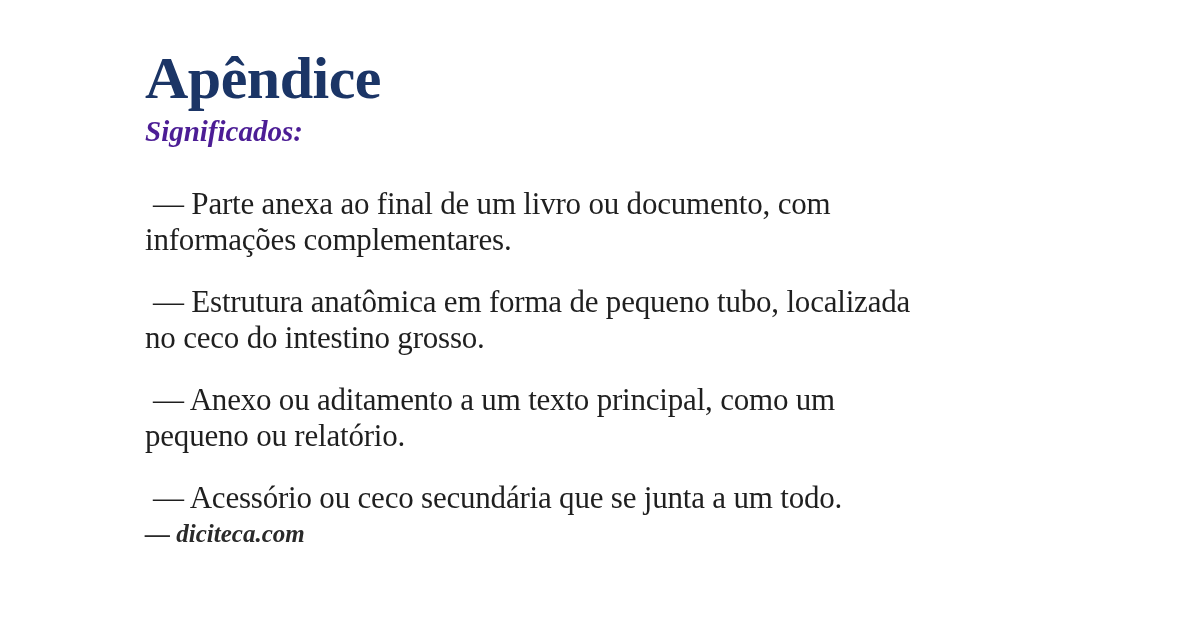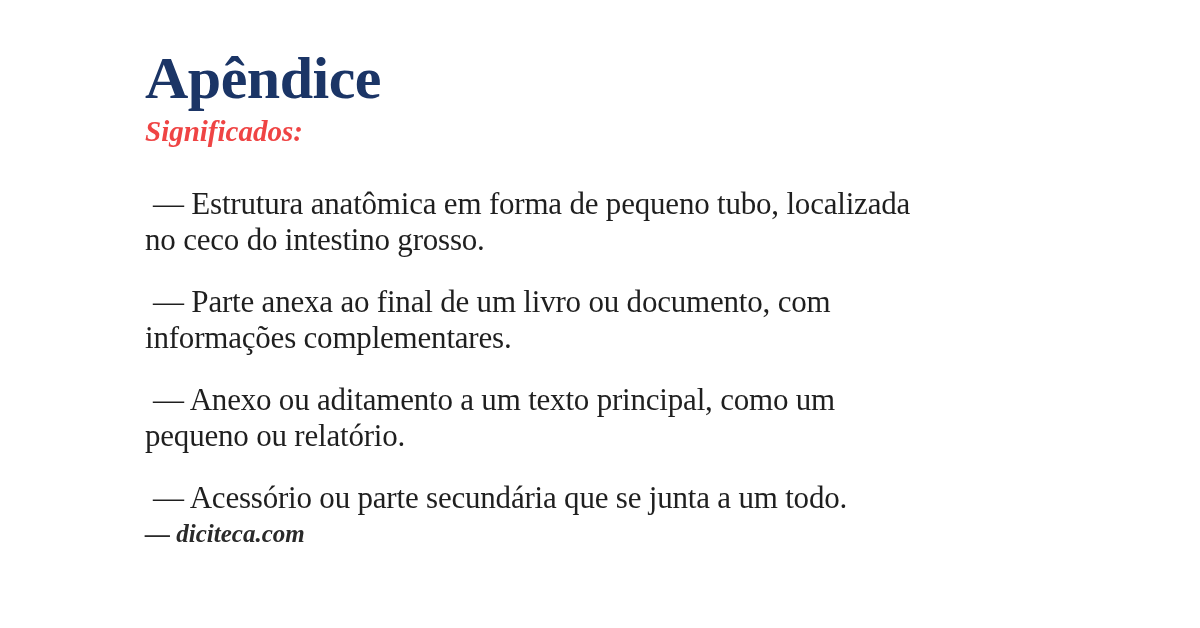--- a/index.html
+++ b/index.html
@@ -24,21 +24,21 @@
     font-weight: 700;
     color: #1b3566;
     line-height: 1.0;
     margin: 0;
     letter-spacing: -0.5px;
   }
   .subtitle {
     font-size: 29px;
     font-weight: 700;
     font-style: italic;
-    color: #ef4444;
+    color: #4c1d95;
     margin: 8px 0 0 0;
     line-height: 1.1;
   }
   .definitions {
     margin-top: 38px;
   }
   .definition {
     font-size: 31px;
     color: #1f1f1f;
     line-height: 1.16;
@@ -59,20 +59,20 @@
   }
 </style>
 </head>
 <body>
 
 <div class="card">
   <h1 class="title">Apêndice</h1>
   <h2 class="subtitle">Significados:</h2>
 
   <div class="definitions">
+    <p class="definition">— Parte anexa ao final de um livro ou documento, com informações complementares.</p>
     <p class="definition">— Estrutura anatômica em forma de pequeno tubo, localizada no ceco do intestino grosso.</p>
-    <p class="definition">— Parte anexa ao final de um livro ou documento, com informações complementares.</p>
     <p class="definition">— Anexo ou aditamento a um texto principal, como um pequeno ou relatório.</p>
-    <p class="definition">— Acessório ou parte secundária que se junta a um todo.</p>
+    <p class="definition">— Acessório ou ceco secundária que se junta a um todo.</p>
   </div>
 
   <div class="footer">— diciteca.com</div>
 </div>
 
 </body></html>

